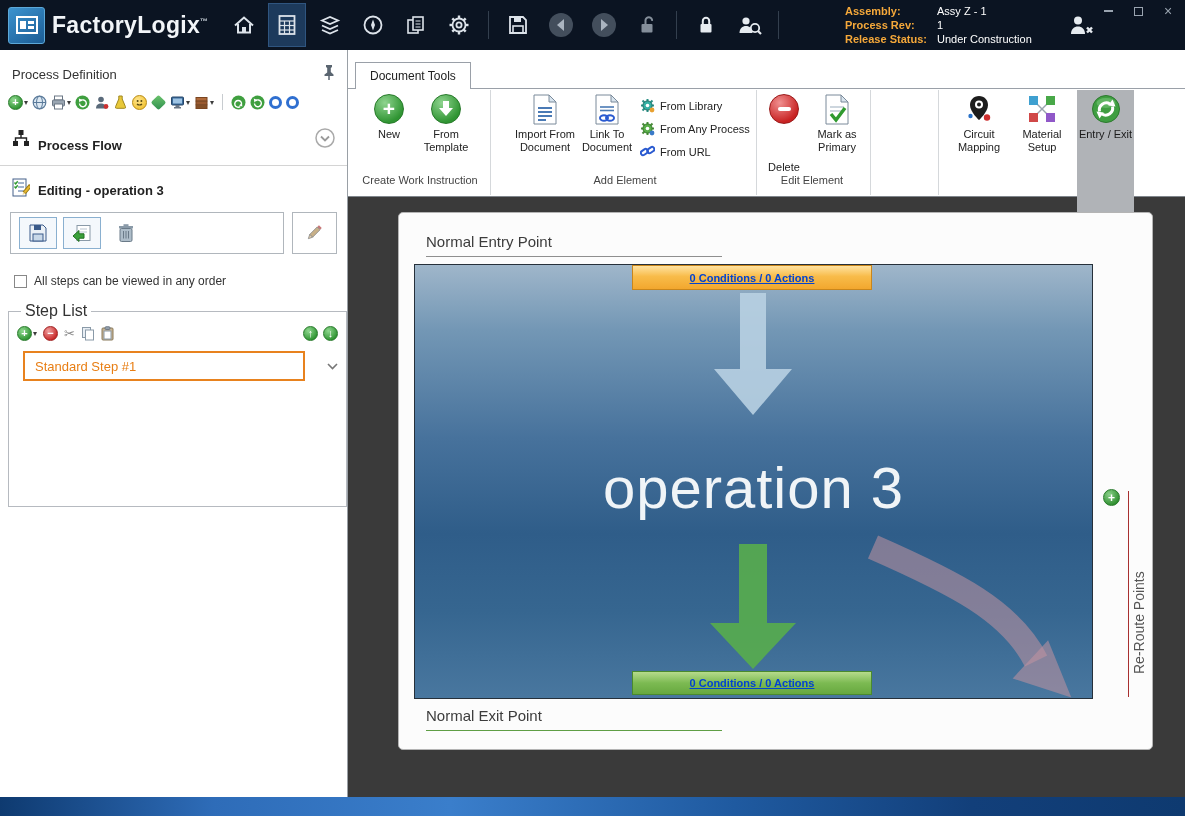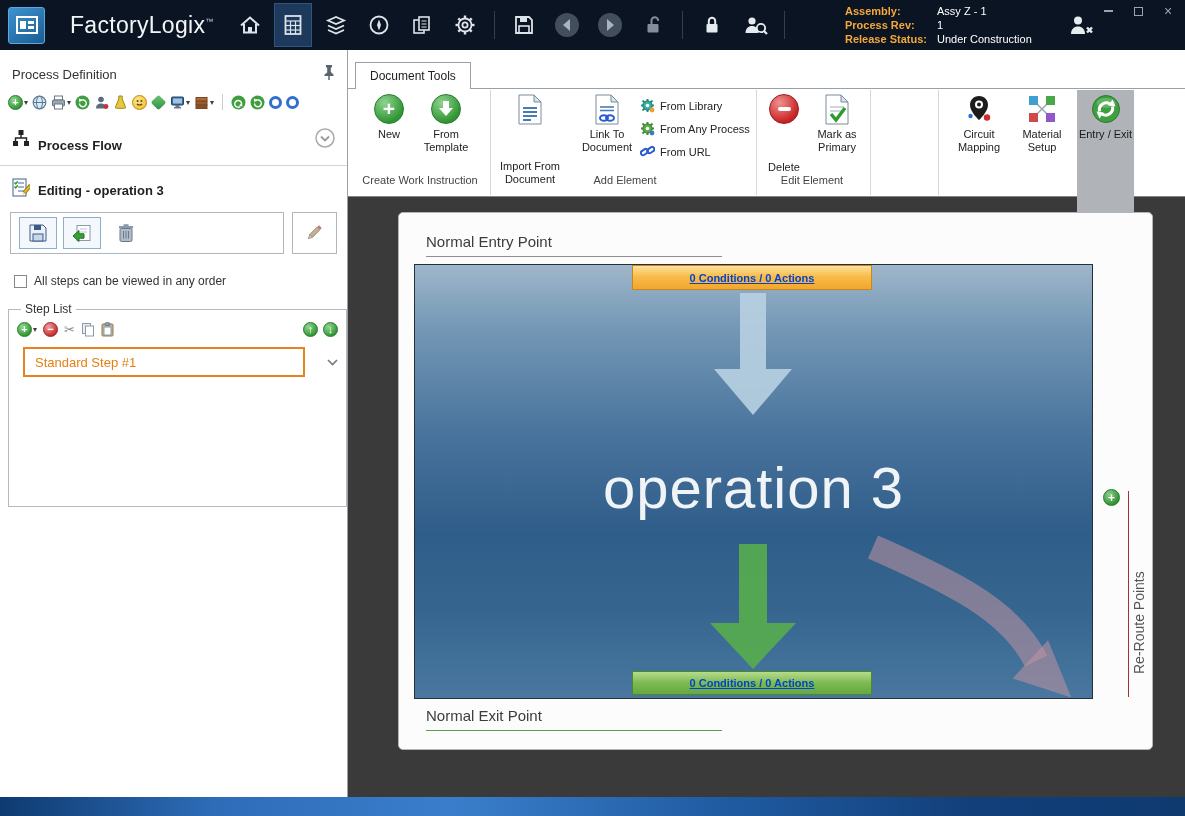--- a/index.html
+++ b/index.html
@@ -2,21 +2,21 @@
 <html><head>
 <meta charset="utf-8">
 <style>
   *{margin:0;padding:0;box-sizing:border-box;}
   html,body{width:1185px;height:816px;font-family:"Liberation Sans",sans-serif;overflow:hidden;}
   #app{position:relative;width:1185px;height:816px;background:#fff;}
 
   
   .titlebar{position:absolute;left:0;top:0;width:1185px;height:50px;background:#0b1422;display:flex;align-items:center;color:#e8ecf0;}
   .logo-tile{width:37px;height:37px;margin-left:8px;border-radius:3px;background:linear-gradient(145deg,#3c93cf,#1b5c94);border:1px solid #5ca8d8;display:flex;align-items:center;justify-content:center;flex:none;}
-  .app-name{font-size:23px;font-weight:400;color:#f2f5f8;margin-left:25px;letter-spacing:.3px;white-space:nowrap;}
+  .app-name{font-size:23px;font-weight:700;color:#f2f5f8;margin-left:7px;letter-spacing:.3px;white-space:nowrap;}
   .app-name .tm{font-size:8px;vertical-align:super;color:#c8d0d8;}
   .tnav{display:flex;align-items:center;margin-left:18px;gap:7px;}
   .ti{width:36px;height:42px;display:flex;align-items:center;justify-content:center;cursor:pointer;flex:none;}
   .ti.selected{background:#1d3a5c;outline:1px solid #2f5580;}
   .tsep{width:1px;height:28px;background:#333f4e;margin:0 4px;flex:none;}
   .tinfo{position:absolute;left:845px;top:4px;display:grid;grid-template-columns:92px auto;font-size:11px;line-height:14px;}
   .tlabel{font-weight:bold;color:#f5a83a;}
   .tvalue{color:#fff;}
   .user-badge{position:absolute;right:90px;top:12px;cursor:pointer;}
   .winctl{position:absolute;right:10px;top:4px;display:flex;gap:16px;align-items:center;}
@@ -47,21 +47,21 @@
   .edit-label{font-size:13px;font-weight:bold;color:#222;}
   .sb-btnrow{display:flex;margin:10px 10px 0;}
   .btnbox{width:278px;height:42px;border:1px solid #b0b6bc;display:flex;align-items:center;padding-left:8px;gap:6px;}
   .tool-btn{width:38px;height:32px;display:flex;align-items:center;justify-content:center;cursor:pointer;background:#fff;}
   .tool-btn.framed{border:1px solid #8ab0d0;background:#f4f8fc;}
   .pencil-box{margin-left:8px;width:46px;height:42px;border:1px solid #b0b6bc;display:flex;align-items:center;justify-content:center;cursor:pointer;}
   .sb-checkrow{display:flex;align-items:center;gap:7px;margin:20px 0 0 14px;}
   .checkbox{width:13px;height:13px;border:1px solid #888;background:#fff;cursor:pointer;flex:none;}
   .check-label{font-size:12px;color:#333;}
   fieldset.steplist{border:1px solid #b6bac0;margin:14px 8px 0;height:205px;padding:4px 8px 0;}
-  fieldset.steplist legend{font-size:12px;color:#333;padding:0 4px;margin-left:4px;margin-top:38px;}
+  fieldset.steplist legend{font-size:16px;color:#333;padding:0 4px;margin-left:4px;margin-top:38px;}
   .sl-toolbar{display:flex;align-items:center;gap:6px;padding-top:2px;}
   .sl-right{margin-left:auto;display:flex;gap:5px;}
   .step-row{display:flex;align-items:center;margin:10px 0 0 6px;}
   .step-item{width:282px;height:30px;border:2px solid #e8821e;color:#e87e14;font-size:13px;display:flex;align-items:center;padding-left:10px;background:#fff;cursor:pointer;}
   .step-chevron{margin-left:22px;cursor:pointer;display:flex;}
 
   
   .ribbon{position:absolute;left:348px;top:50px;width:837px;height:147px;background:#fff;}
   .rtab{position:absolute;left:7px;top:12px;height:27px;padding:0 14px;border:1px solid #9aa0a8;border-bottom:none;background:#fff;display:flex;align-items:center;font-size:12px;color:#222;z-index:2;cursor:pointer;}
   .rtabline{position:absolute;left:0;top:38px;width:837px;height:1px;background:#9aa0a8;z-index:1;}
@@ -498,21 +498,21 @@
             <svg width="14" height="16">
               <polygon points="4,0 10,0 10,7 14,7 7,15 0,7 4,7" fill="#fff"></polygon>
             </svg>
           </span>
         </div>
       <div class="rlabel">From Template</div>
     </div>
     <div class="glabel" style="left:4px;width:136px;">Create Work Instruction</div>
     <div class="rsep" style="left:142px;"></div>
 
-    <div class="rbtn" style="left:143px;width:78px;gap:32px;">
+    <div class="rbtn" style="left:158px;width:78px;">
       <div class="ric">
           <svg width="26" height="31">
             <path d="M2 1 h15 l7 7 v22 H2 Z" fill="#fff" stroke="#7a8a9a"></path>
             <path d="M17 1 l7 7 h-7 z" fill="#d8e4ee" stroke="#7a8a9a"></path>
             <g stroke="#4a7ab5" stroke-width="2">
               <line x1="6" y1="14" x2="20" y2="14"></line>
               <line x1="6" y1="18" x2="20" y2="18"></line>
               <line x1="6" y1="22" x2="20" y2="22"></line>
               <line x1="6" y1="26" x2="14" y2="26"></line>
             </g>

